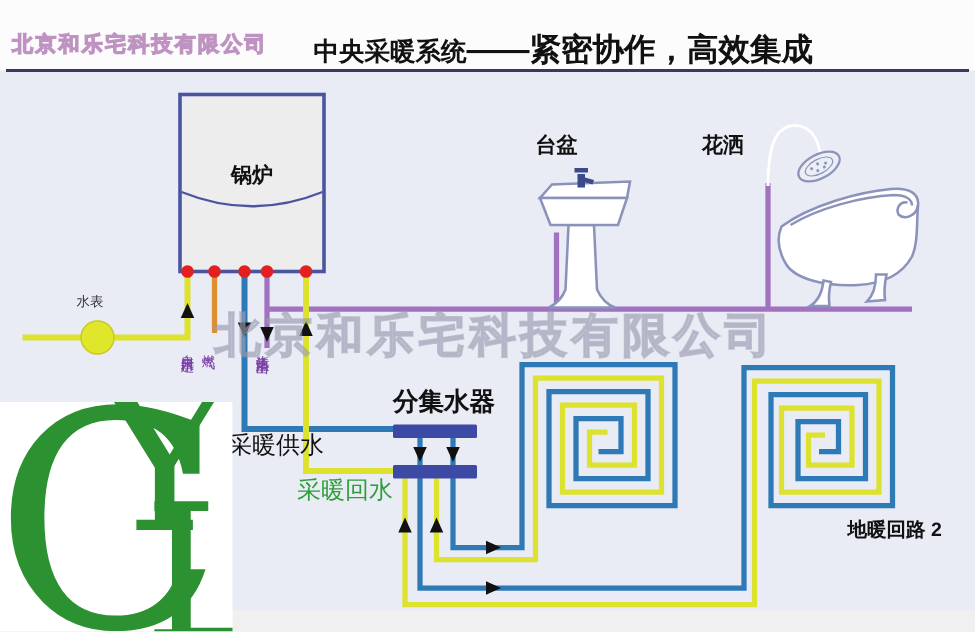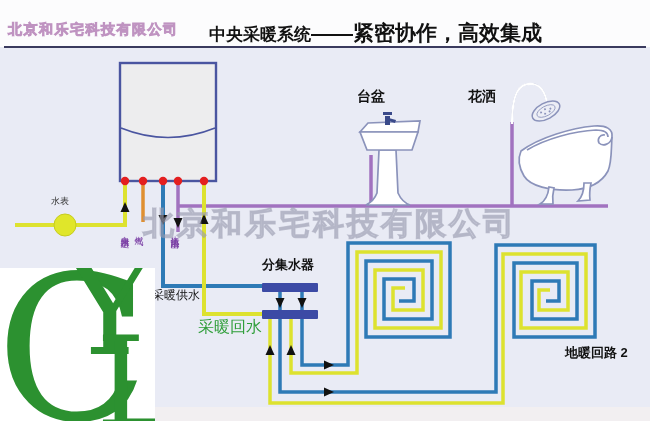--- a/index.html
+++ b/index.html
@@ -29,23 +29,23 @@
   .lbl{position:absolute;color:var(--c-label_black,#111);white-space:nowrap;z-index:5;}
   .bold{font-weight:bold;}
   .vert{writing-mode:vertical-rl;text-orientation:upright;font-size:9px;letter-spacing:1px;color:var(--c-label_purple,#7b3fa5);line-height:1;}
   #lbl-boiler{left:120px;top:108px;width:96px;text-align:center;font-size:14px;}
   #lbl-basin{left:357px;top:88px;font-size:14px;}
   #lbl-shower{left:468px;top:88px;font-size:14px;}
   #lbl-meter{left:51px;top:195px;font-size:9px;color:#333;}
   #lbl-tap{left:120px;top:229px;}
   #lbl-gas{left:134px;top:229px;}
   #lbl-dhw{left:170px;top:229px;}
-  #lbl-supply{left:152px;top:287px;font-size:12px;}
+  #lbl-supply{left:152px;top:287px;font-size:16px;}
   #lbl-return{left:198px;top:317px;font-size:16px;color:var(--c-label_green,#2f9e3a);text-align:right;}
-  #lbl-manifold{left:262px;top:256px;font-size:13px;}
+  #lbl-manifold{left:262px;top:256px;font-size:17px;}
   #lbl-loop1{left:365px;top:346px;font-size:13px;}
   #lbl-loop2{left:517px;top:344px;font-size:13px;margin-left:48px;}
   
   #logo{position:absolute;left:0;top:268px;width:155px;height:153px;background:var(--c-logo_bg,#fff);overflow:hidden;z-index:7;}
   #logo span{position:absolute;color:var(--c-logo_green,#2c9130);font-family:"DejaVu Serif","Liberation Serif",serif;line-height:1;font-weight:normal;}
   #logo .g1{left:-4px;top:-18px;font-size:200px;}
   #logo .g2{left:66px;top:-26px;font-size:132px;}
   #logo .g3{left:96px;top:52px;font-size:126px;}
   
   .pY{stroke:var(--c-pipe_yellow,#dde22f);fill:none;}
@@ -144,20 +144,21 @@
       <polygon class="arrow" points="204,214 199.5,224 208.5,224"></polygon>
       <polygon class="arrow" points="280,308 275.5,298 284.5,298"></polygon>
       <polygon class="arrow" points="302,308 297.5,298 306.5,298"></polygon>
       <polygon class="arrow" points="270,345 265.5,355 274.5,355"></polygon>
       <polygon class="arrow" points="291,345 286.5,355 295.5,355"></polygon>
       <polygon class="arrow" points="334,365 324,360.5 324,369.5"></polygon>
       <polygon class="arrow" points="334,392 324,387.5 324,396.5"></polygon>
     </g>
   </svg>
 
+  <div class="lbl bold" id="lbl-boiler">锅炉</div>
   <div class="lbl bold" id="lbl-basin">台盆</div>
   <div class="lbl bold" id="lbl-shower">花洒</div>
   <div class="lbl" id="lbl-meter">水表</div>
   <div class="lbl vert" id="lbl-tap">自来水进口</div>
   <div class="lbl vert" id="lbl-gas">燃气</div>
   <div class="lbl vert" id="lbl-dhw">生活热水出口</div>
   <div class="lbl" id="lbl-supply">采暖供水</div>
   <div class="lbl" id="lbl-return">采暖回水</div>
   <div class="lbl bold" id="lbl-manifold">分集水器</div>
   <div class="lbl bold" id="lbl-loop2">地暖回路 2</div>

